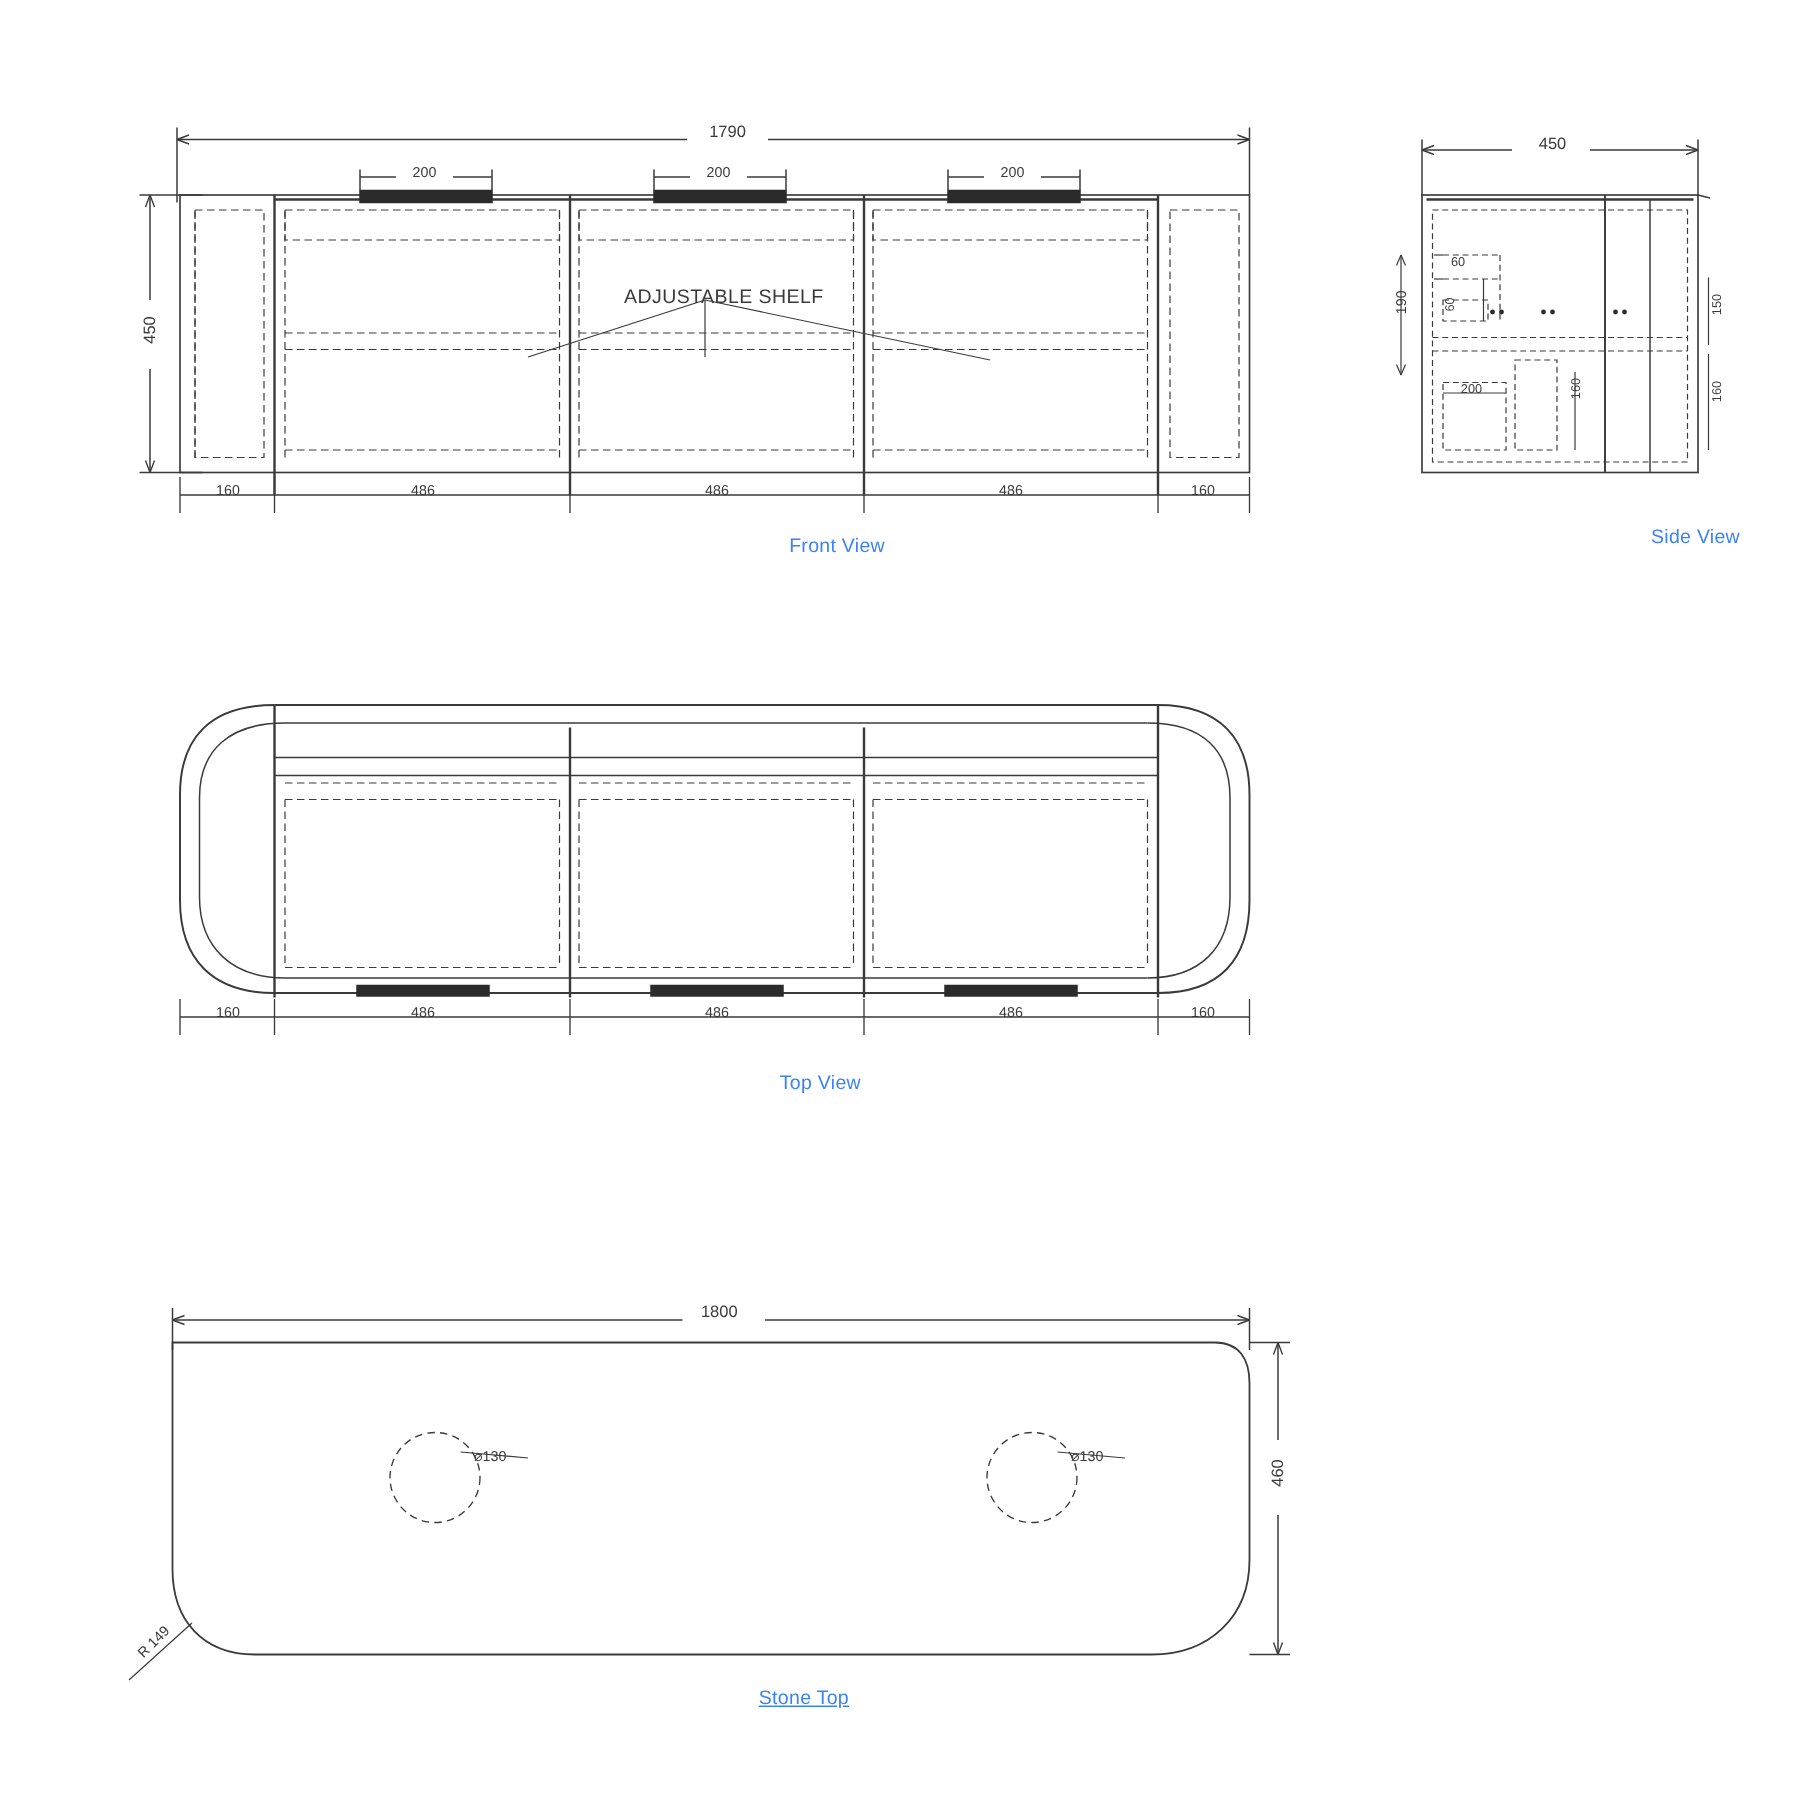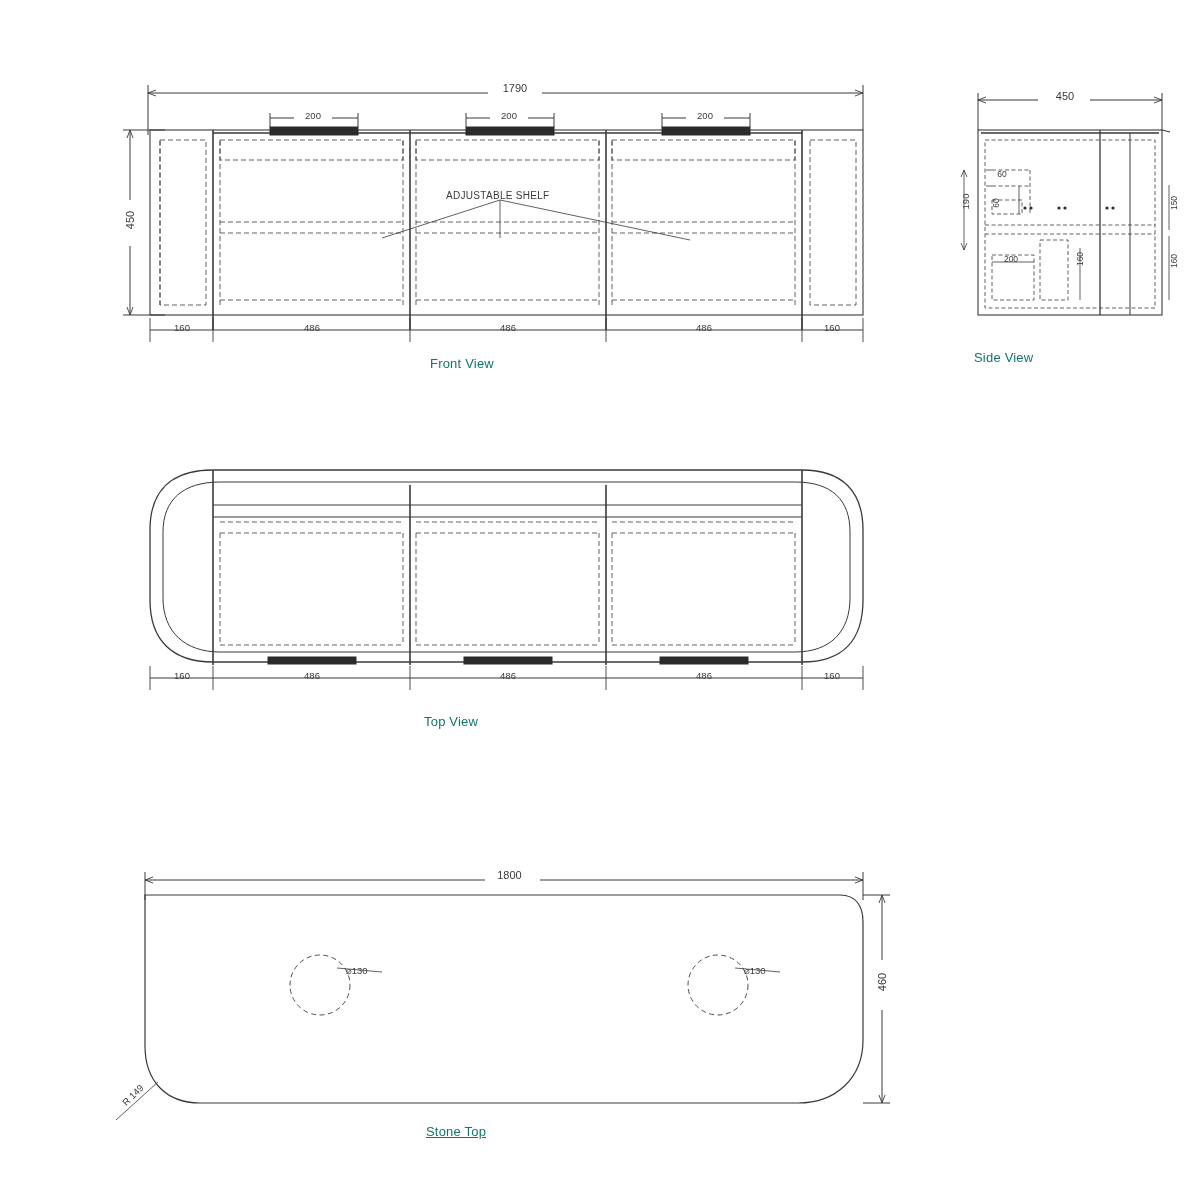--- a/index.html
+++ b/index.html
@@ -1,24 +1,24 @@
 <!DOCTYPE html>
 <html><head>
 <meta charset="utf-8">
 <style>
   html,body{margin:0;padding:0;background:#ffffff;}
   body{width:1200px;height:1200px;position:relative;font-family:"Liberation Sans",sans-serif;color:#333;overflow:hidden;}
-  .stage{position:absolute;left:0;top:0;width:1030px;height:1200px;margin-left:30px;}
+  .stage{position:absolute;left:0;top:0;width:1030px;height:1200px;}
   svg{position:absolute;left:0;top:0;width:1200px;height:1200px;}
-  .view-label{position:absolute;font-size:13px;color:#0f766e;text-align:left;letter-spacing:.2px;}
+  .view-label{position:absolute;font-size:13px;color:#3b82f6;text-align:right;letter-spacing:.2px;}
   .dim{position:absolute;font-size:11px;color:#3a3a3a;text-align:center;white-space:nowrap;}
   .dim.small{font-size:9.5px;}
   .dim.tiny{font-size:8.5px;}
   .rot90{transform:rotate(-90deg);transform-origin:center center;}
-  .note{position:absolute;font-size:10px;color:#3a3a3a;letter-spacing:.3px;white-space:nowrap;}
+  .note{position:absolute;font-size:13px;color:#3a3a3a;letter-spacing:.3px;white-space:nowrap;}
   .rotr{transform:rotate(-45deg);transform-origin:left top;}
 </style>
 </head>
 <body>
 
 <div class="stage">
 
 <svg viewBox="0 0 1200 1200">
   <g fill="none" stroke="#3a3a3a" stroke-width="1" shape-rendering="geometricPrecision">
 
@@ -244,28 +244,28 @@
 <div class="view-label" style="left:400px;top:356px;width:190px;">Front View</div>
 
 <div class="dim" style="left:1012px;top:90px;width:46px;">450</div>
 <div class="dim tiny" style="left:960px;top:169px;width:24px;">60</div>
 <div class="dim tiny rot90" style="left:954px;top:198px;width:24px;">60</div>
 <div class="dim small rot90" style="left:918px;top:196px;width:34px;">190</div>
 <div class="dim tiny" style="left:966px;top:254px;width:30px;">200</div>
 <div class="dim tiny rot90" style="left:1036px;top:254px;width:28px;">160</div>
 <div class="dim tiny rot90" style="left:1130px;top:198px;width:28px;">150</div>
 <div class="dim tiny rot90" style="left:1130px;top:256px;width:28px;">160</div>
-<div class="view-label" style="left:944px;top:350px;width:160px;">Side View</div>
+<div class="view-label" style="left:1000px;top:350px;width:160px;">Side View</div>
 
 <div class="dim small" style="left:126px;top:670px;width:52px;">160</div>
 <div class="dim small" style="left:256px;top:670px;width:52px;">486</div>
 <div class="dim small" style="left:452px;top:670px;width:52px;">486</div>
 <div class="dim small" style="left:648px;top:670px;width:52px;">486</div>
 <div class="dim small" style="left:776px;top:670px;width:52px;">160</div>
-<div class="view-label" style="left:394px;top:714px;width:170px;">Top View</div>
+<div class="view-label" style="left:404px;top:714px;width:170px;">Top View</div>
 
 <div class="dim" style="left:452px;top:869px;width:55px;">1800</div>
 <div class="dim rot90" style="left:828px;top:976px;width:48px;">460</div>
 <div class="dim small" style="left:316px;top:965px;width:62px;text-align:left;">
   <span>⌀</span><span>130</span>
 </div>
 <div class="dim small" style="left:714px;top:965px;width:62px;text-align:left;">
   <span>⌀</span><span>130</span>
 </div>
 <div class="dim small" style="left:90px;top:1100px;width:50px;text-align:left;">

